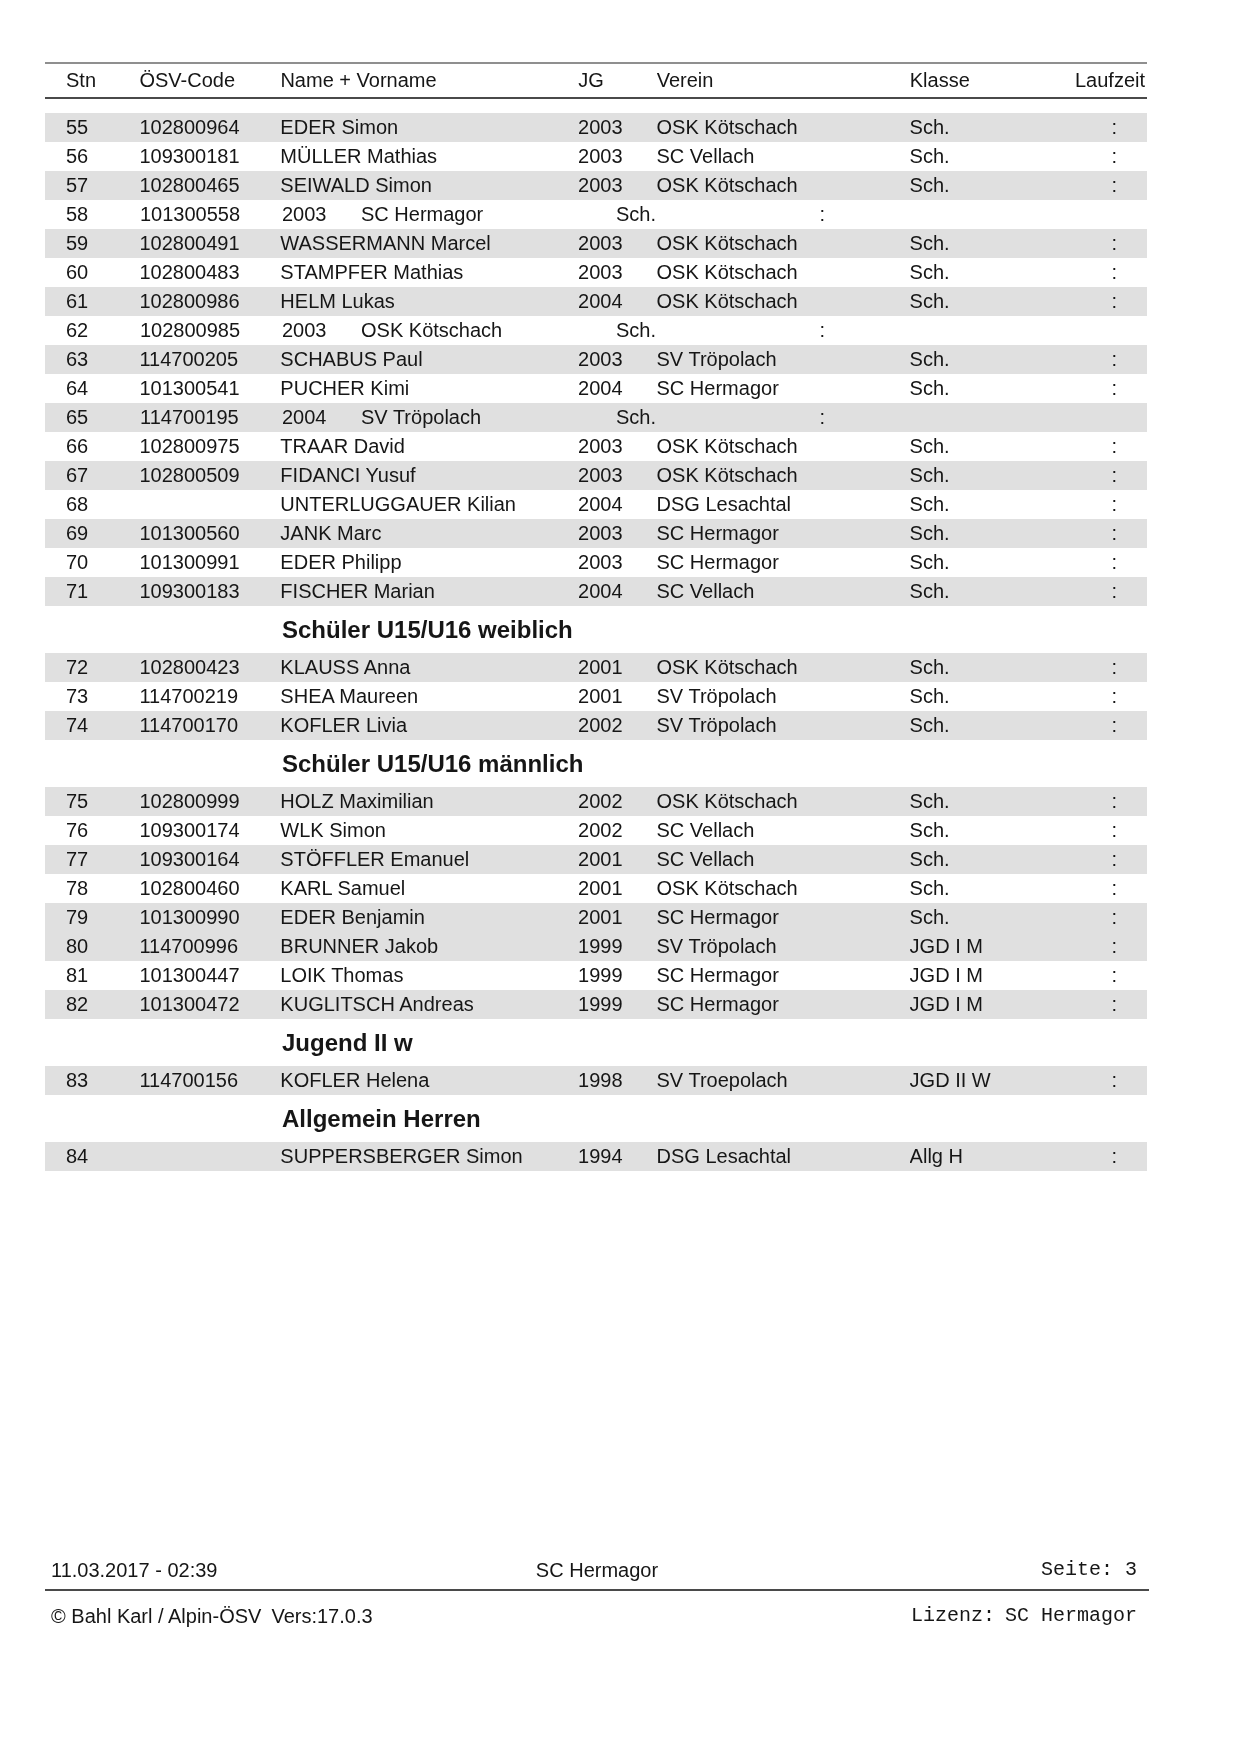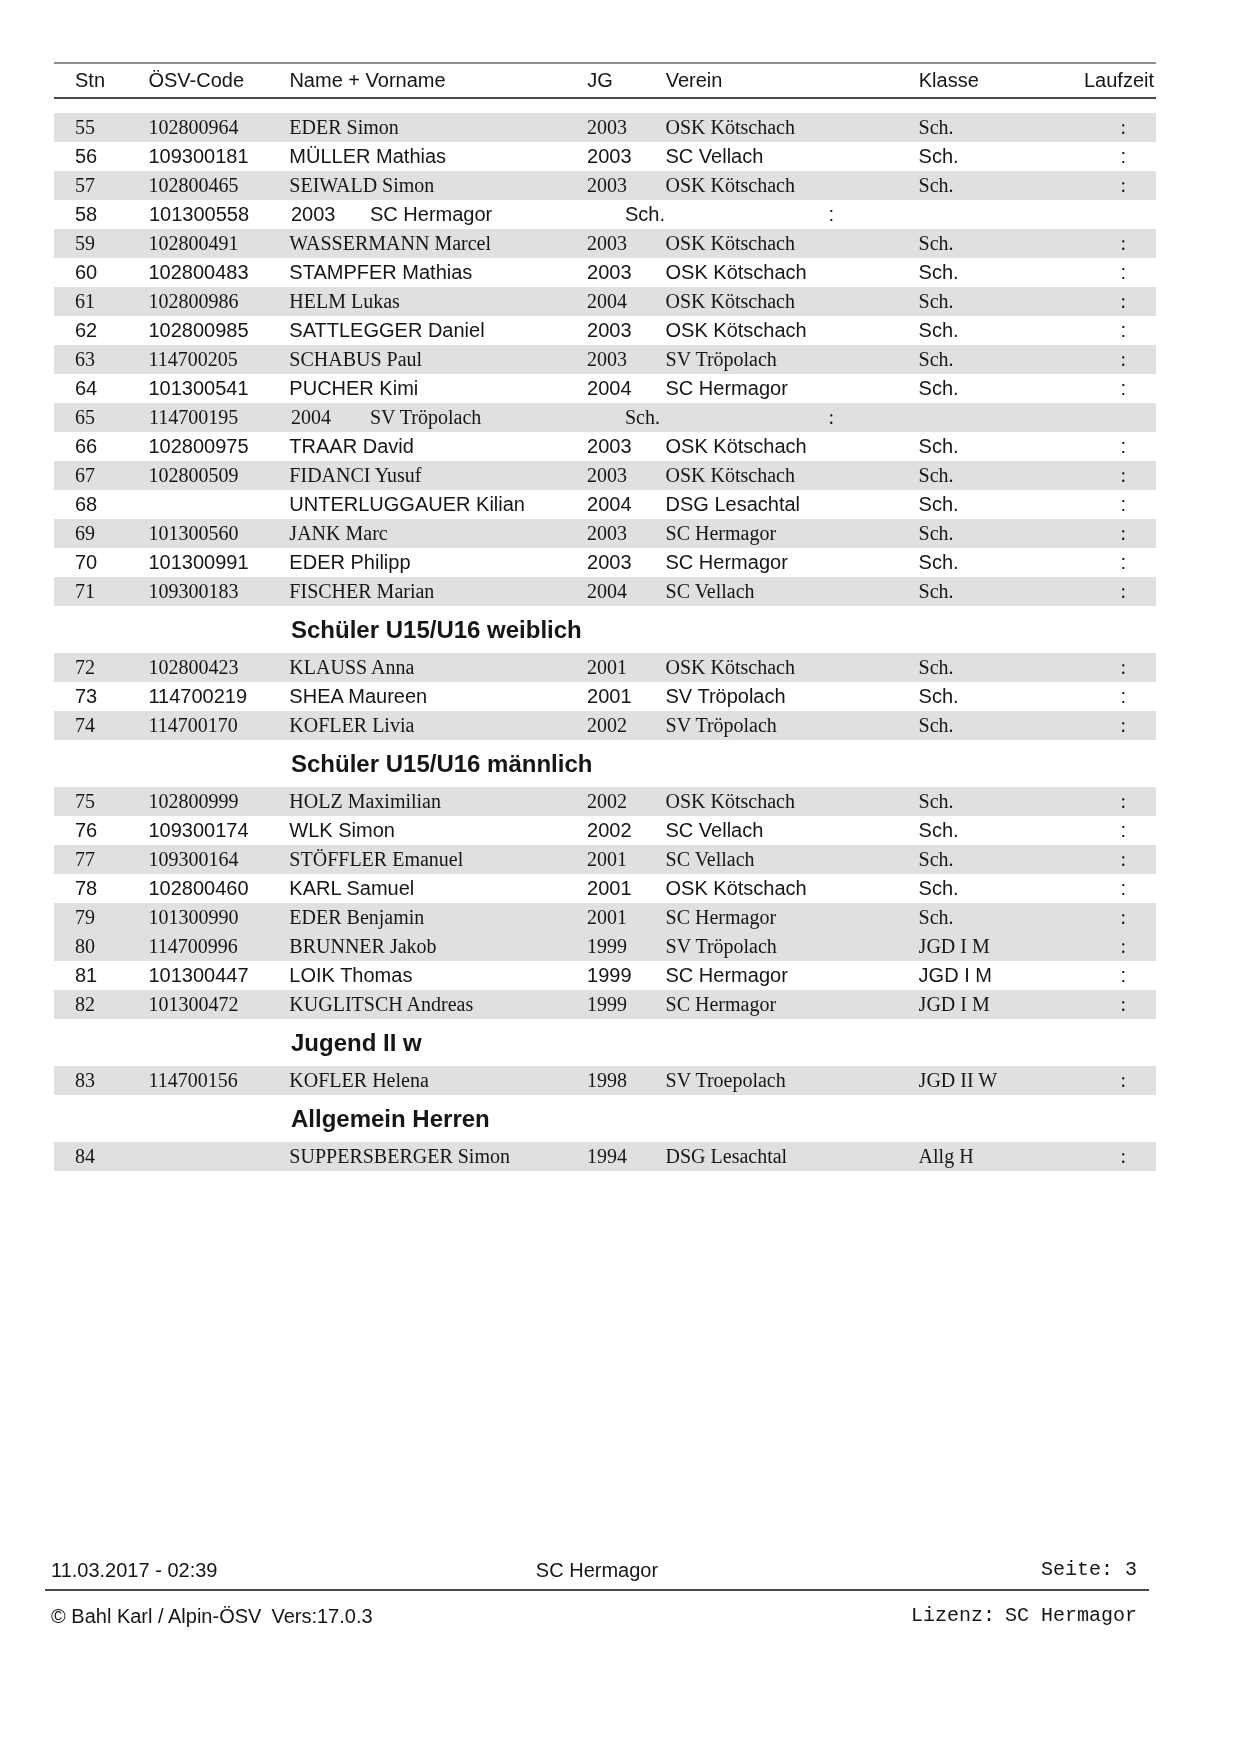--- a/index.html
+++ b/index.html
@@ -12,41 +12,41 @@
     height: 1754px;
     position: relative;
     font-family: "Liberation Sans", "DejaVu Sans", sans-serif;
     color: var(--text, #161616);
     -webkit-font-smoothing: antialiased;
   }
 
   
   .table {
     position: absolute;
-    left: 54px;
+    left: 45px;
     top: 62px;
     width: 1102px;
     font-size: 20px;
   }
   .rule-top    { height: 2px; background: var(--rule-light, #8f8f8f); }
   .rule-header { height: 2px; background: var(--rule-dark, #4a4a4a); }
   .header-row {
     display: flex;
     height: 33px;
     align-items: center;
   }
   .tbody { margin-top: 14px; }
 
   .row {
     display: flex;
     height: 29px;
     line-height: 29px;
     white-space: nowrap;
   }
-  .row.shaded { background: var(--shade, #e0e0e0); font-family: Liberation Serif, serif; }
+  .row.shaded { background: var(--shade, #e0e0e0); }
 
   .cell { overflow: hidden; box-sizing: border-box; }
   .c-stn    { width: 95px;  padding-left: 21px; }
   .c-code   { width: 142px; }
   .c-name   { width: 300px; }
   .c-jg     { width: 71px;  }
   .c-verein { width: 255px; margin-left: 8px; }
   .c-klasse { width: 152px; }
   .c-zeit   { width: 87px;  text-align: right; padding-right: 30px; }
   .header-row .c-zeit { padding-right: 2px; }
@@ -168,21 +168,20 @@
     <div class="cell c-name">HELM Lukas</div>
     <div class="cell c-jg">2004</div>
     <div class="cell c-verein">OSK Kötschach</div>
     <div class="cell c-klasse">Sch.</div>
     <div class="cell c-zeit">:</div>
   </div>
 
   <div class="row">
     <div class="cell c-stn">62</div>
     <div class="cell c-code">102800985</div>
-    <div class="cell c-name">SATTLEGGER Daniel</div>
     <div class="cell c-jg">2003</div>
     <div class="cell c-verein">OSK Kötschach</div>
     <div class="cell c-klasse">Sch.</div>
     <div class="cell c-zeit">:</div>
   </div>
 
   <div class="row shaded">
     <div class="cell c-stn">63</div>
     <div class="cell c-code">114700205</div>
     <div class="cell c-name">SCHABUS Paul</div>

